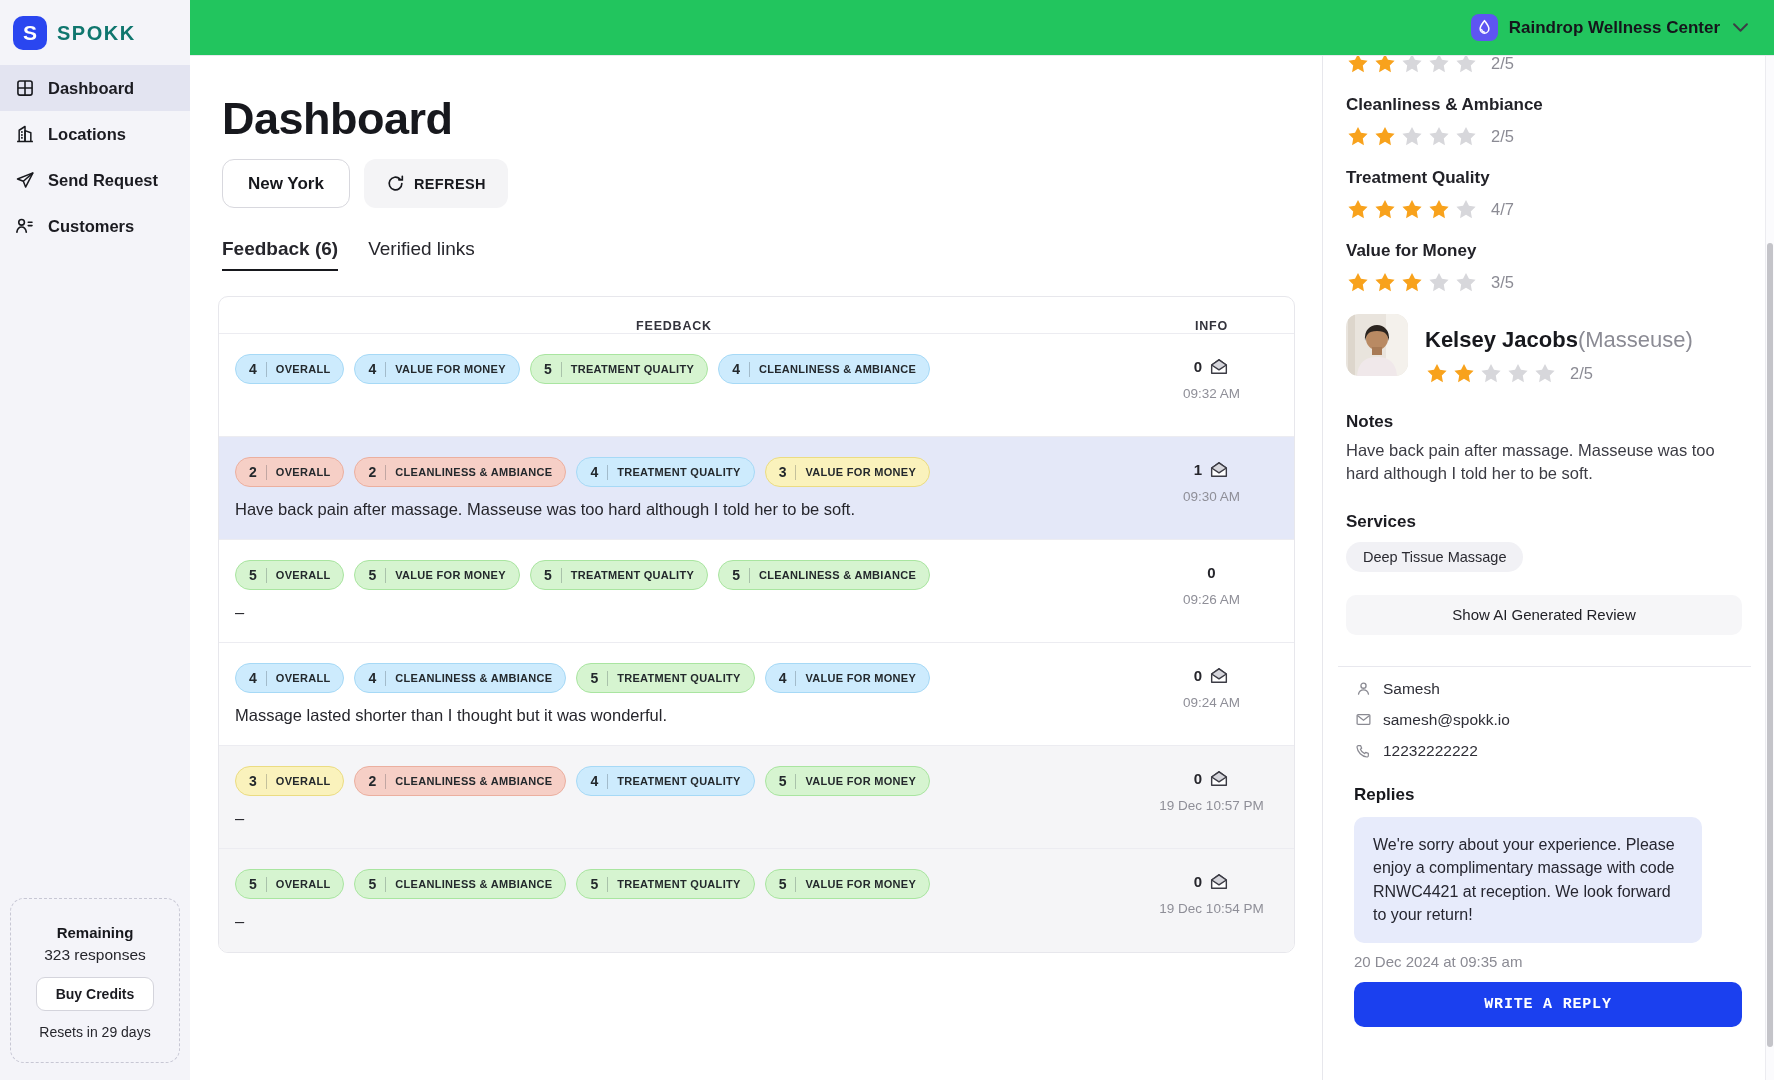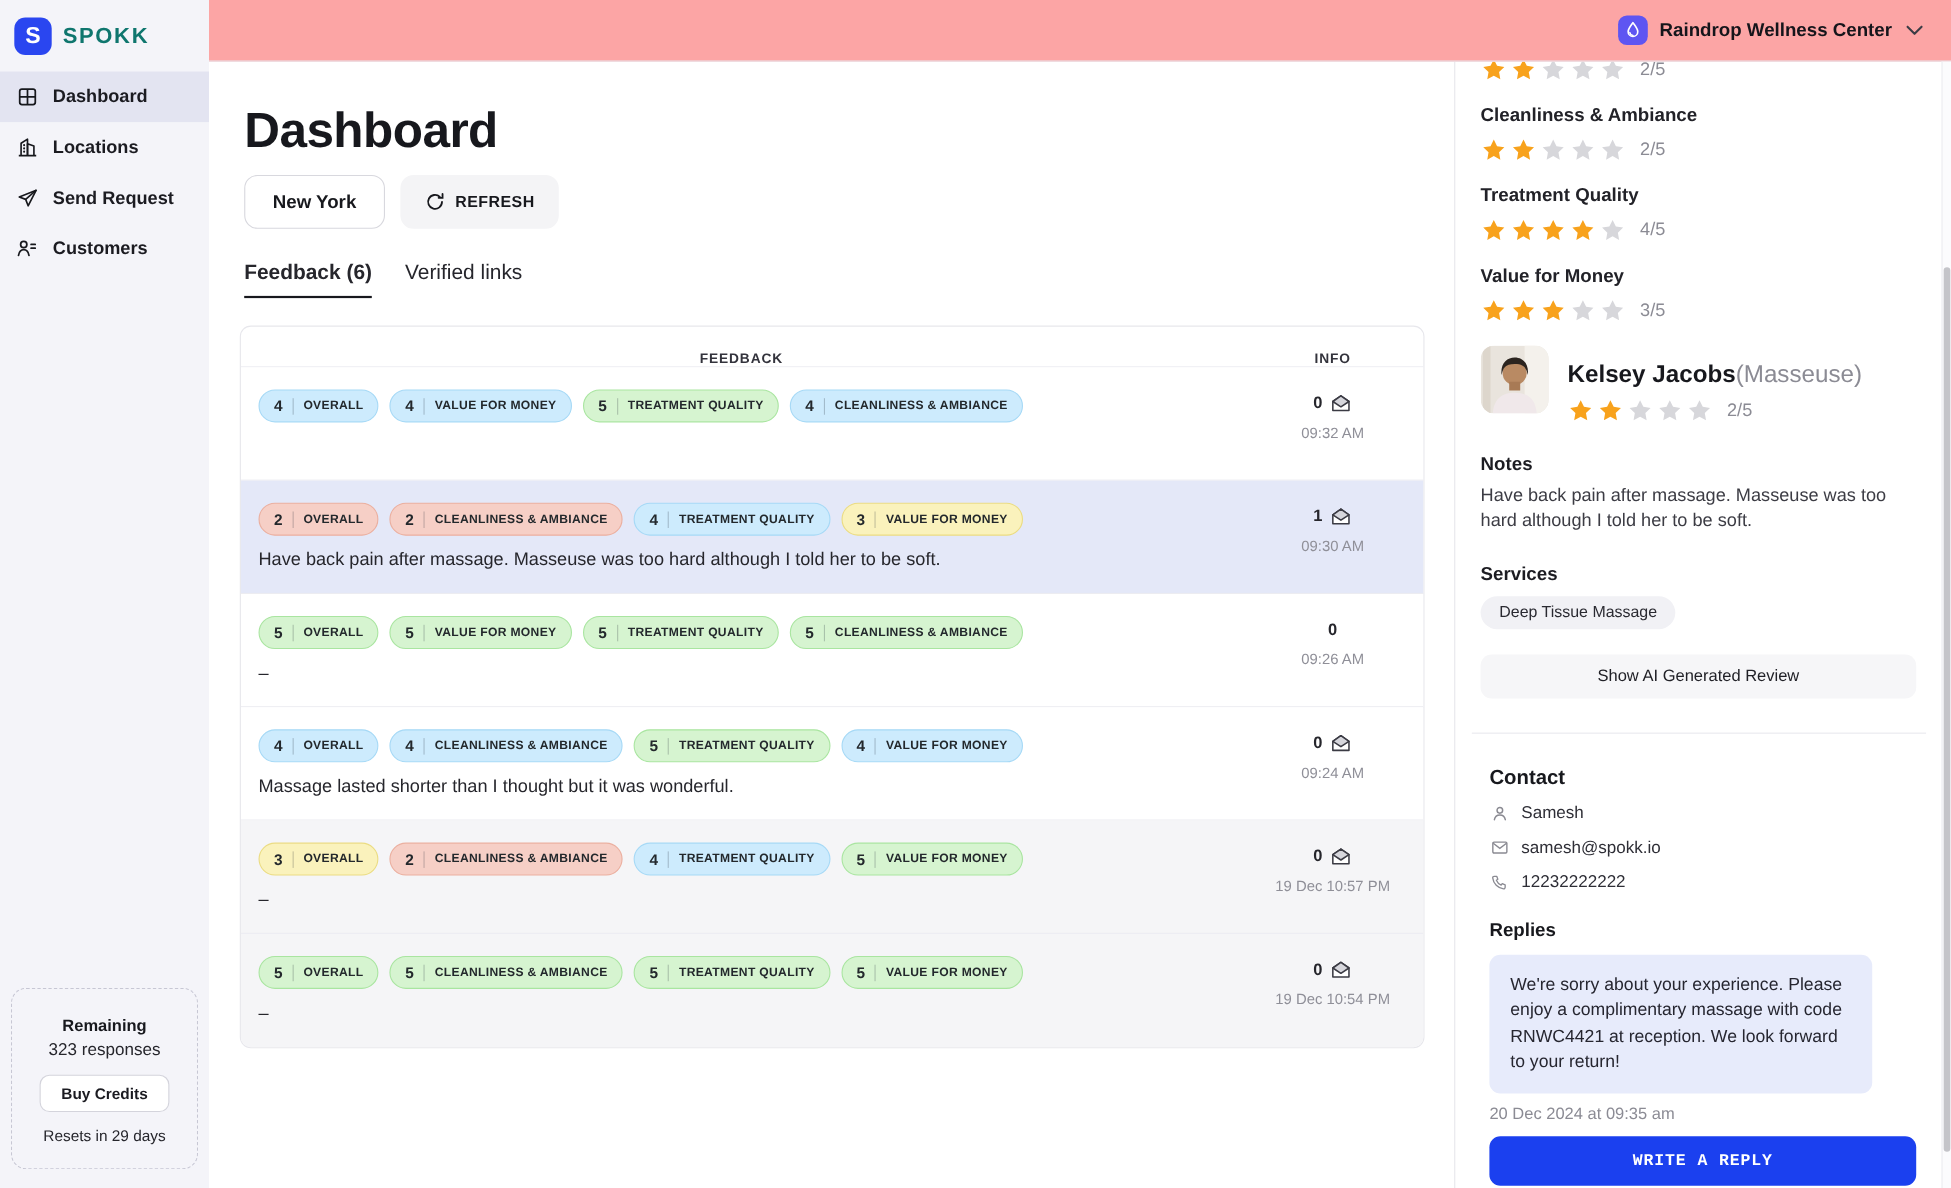--- a/index.html
+++ b/index.html
@@ -19,21 +19,21 @@
   .nav-item.active { background:#e3e4f1; }
   .nav-icon { width:21px; height:21px; display:flex; align-items:center; justify-content:center; }
 
   .credits { position:absolute; left:10px; width:170px; top:898px; height:165px; border:1.5px dashed #c7c7d4; border-radius:14px; text-align:center; padding-top:25px; }
   .credits-title { font-size:15px; font-weight:bold; }
   .credits-sub { font-size:15.5px; margin-top:5px; color:#26262c; }
   .buy-credits { margin-top:13px; background:#fff; border:1px solid #d4d4dc; border-radius:9px; padding:8px 19px; font-size:14px; font-weight:600; color:#1b1b21; }
   .credits-resets { font-size:14px; margin-top:13px; color:#26262c; }
 
   
-  .topbar { position:absolute; left:190px; right:0; top:0; height:56px; background:#fca5a5; border-bottom:1px solid #e8e8ee; z-index:2; }
+  .topbar { position:absolute; left:190px; right:0; top:0; height:56px; background:#22c55e; border-bottom:1px solid #e8e8ee; z-index:2; }
   .org { position:absolute; right:26px; top:0; height:55px; display:flex; align-items:center; gap:11px; cursor:pointer; }
   .org-icon { width:27px; height:27px; border-radius:8px; background:#5e55f2; display:flex; align-items:center; justify-content:center; }
   .org-name { font-size:17px; font-weight:bold; color:#15151b; }
   .chev { display:flex; margin-left:2px; }
 
   
   .main { position:absolute; left:190px; top:56px; width:1132px; height:1024px; background:#fff; }
   .page-title { position:absolute; left:32px; top:37px; font-size:45px; font-weight:800; letter-spacing:-0.5px; color:#17181d; }
   .controls { position:absolute; left:32px; top:103px; display:flex; gap:14px; }
   .loc-btn { height:49px; padding:0 25px; background:#fff; border:1px solid #d8d8de; border-radius:12px; font-size:17px; font-weight:600; color:#17181d; }
@@ -471,21 +471,21 @@
             </svg>
             <svg width="24" height="23" viewBox="0 0 24 24">
               <path d="M12 17.6 5.8 21l1.2-6.9-5-4.9 6.9-1L12 2l3.1 6.2 6.9 1-5 4.9 1.2 6.9Z" fill="#F8A21C"></path>
             </svg>
             <svg width="24" height="23" viewBox="0 0 24 24">
               <path d="M12 17.6 5.8 21l1.2-6.9-5-4.9 6.9-1L12 2l3.1 6.2 6.9 1-5 4.9 1.2 6.9Z" fill="#F8A21C"></path>
             </svg>
             <svg width="24" height="23" viewBox="0 0 24 24">
               <path d="M12 17.6 5.8 21l1.2-6.9-5-4.9 6.9-1L12 2l3.1 6.2 6.9 1-5 4.9 1.2 6.9Z" fill="#D7D7DB"></path>
             </svg>
-            <span class="score-text">4/5</span>
+            <span class="score-text">4/7</span>
           </div>
         </div>
         <div class="rating">
           <div class="rating-label">Value for Money</div>
           <div class="stars-row">
             <svg width="24" height="23" viewBox="0 0 24 24">
               <path d="M12 17.6 5.8 21l1.2-6.9-5-4.9 6.9-1L12 2l3.1 6.2 6.9 1-5 4.9 1.2 6.9Z" fill="#F8A21C"></path>
             </svg>
             <svg width="24" height="23" viewBox="0 0 24 24">
               <path d="M12 17.6 5.8 21l1.2-6.9-5-4.9 6.9-1L12 2l3.1 6.2 6.9 1-5 4.9 1.2 6.9Z" fill="#F8A21C"></path>
@@ -545,21 +545,20 @@
     <div class="notes-text">Have back pain after massage. Masseuse was too hard although I told her to be soft.</div>
 
     <div class="sec-title">Services</div>
     <div><span class="pill">Deep Tissue Massage</span></div>
 
     <button class="ai-btn">Show AI Generated Review</button>
 
     <div class="divider"></div>
 
     <div class="contact-wrap">
-      <div class="contact-title">Contact</div>
       <div class="c-row">
         <span class="c-icon">
           <svg width="17" height="17" viewBox="0 0 24 24" fill="none" stroke="#8a8a92" stroke-width="1.9" stroke-linecap="round">
               <circle cx="12" cy="8" r="3.6"></circle>
               <path d="M5 20c.8-4 3.5-6 7-6s6.2 2 7 6"></path>
             </svg>
         </span>
         <span>Samesh</span>
       </div>
       <div class="c-row">

